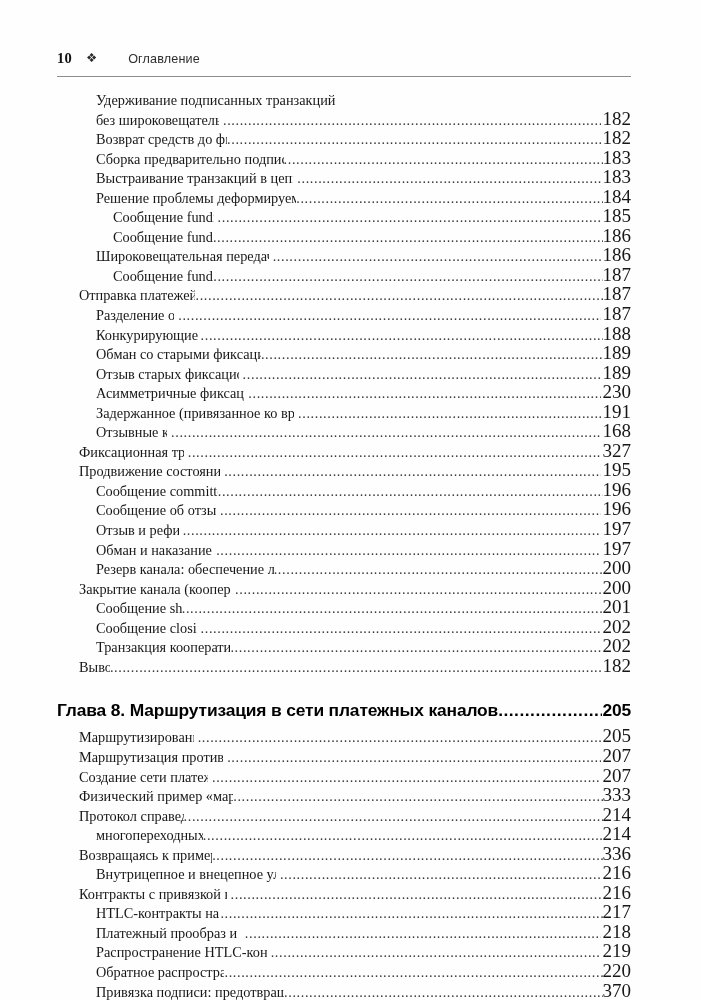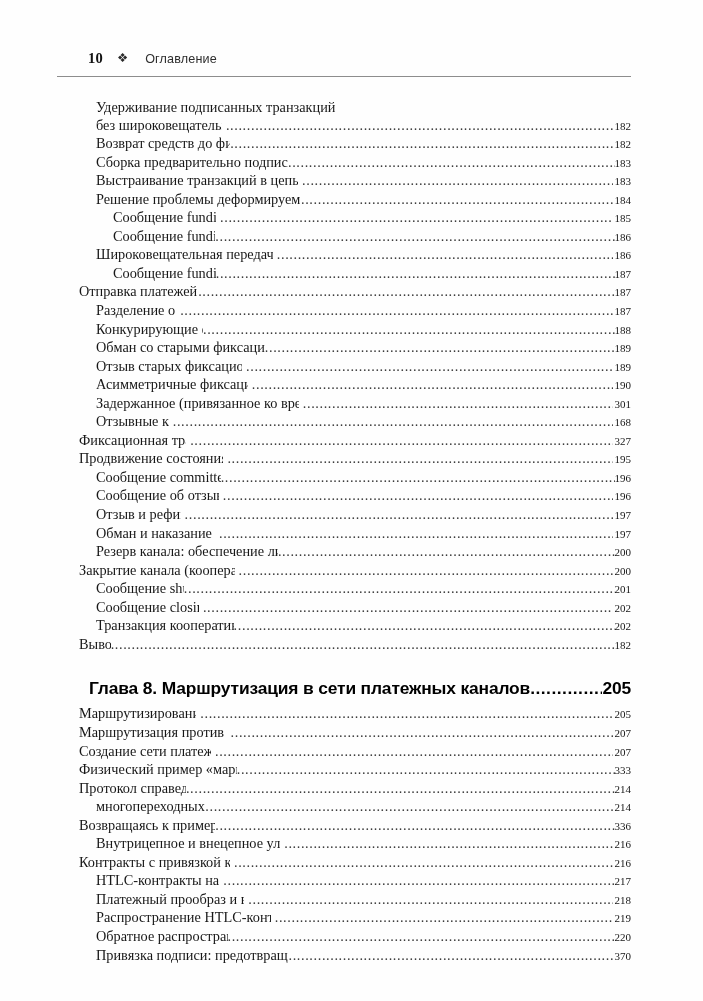--- a/index.html
+++ b/index.html
@@ -33,51 +33,50 @@
     height: 22px;
     display: flex;
     align-items: baseline;
   }
   .folio {
     font-family: "Liberation Serif", "DejaVu Serif", serif;
     font-weight: bold;
     font-size: 14.5px;
     color: #121212;
     letter-spacing: 0.2px;
-    margin-left: 31px;
   }
   .head-orn {
     margin-left: 14px;
     font-size: 12.5px;
     color: #2b2b2b;
     line-height: 1;
     position: relative;
     top: -1px;
   }
   .head-title {
-    margin-left: 17px;
+    margin-left: 31px;
     font-family: "Liberation Sans", "DejaVu Sans", sans-serif;
     font-size: 12.6px;
     color: #2e2e2e;
     letter-spacing: 0.15px;
   }
   .head-rule {
     position: absolute;
     left: 57px;
     top: 76px;
     width: 574px;
     height: 1px;
     background: #8d8d8d;
   }
 
   
   .toc {
     position: absolute;
     left: 57px;
-    top: 99px;
+    top: 92px;
     width: 574px;
   }
 
   .toc-entry {
     position: relative;
     font-size: 14.3px;
     line-height: 17.55px;
     color: #171717;
     white-space: nowrap;
   }
@@ -107,21 +106,21 @@
     letter-spacing: 0.6px;
     margin: 0 0px;
     min-width: 4px;
   }
   .row .leader::before {
     content: "........................................................................................................................................................";
   }
   .row .pageno {
     flex: 0 0 auto;
     text-align: right;
-    font-size: 11px;
+    font-size: 19px;
     color: #171717;
     padding-left: 0px;
   }
 
   
   .wrapline {
     white-space: nowrap;
   }
 
   
@@ -135,21 +134,21 @@
     font-size: 17.4px;
     line-height: 24px;
     color: #000000;
     letter-spacing: -0.15px;
     margin-top: 22px;
     margin-bottom: 5px;
     display: flex;
     align-items: baseline;
     width: 100%;
   }
-  .chapter .title { flex: 0 1 auto; white-space: nowrap; margin-left: 32px; }
+  .chapter .title { flex: 0 1 auto; white-space: nowrap; }
   .chapter .leader {
     flex: 1 1 auto;
     overflow: hidden;
     white-space: nowrap;
     letter-spacing: 0.5px;
     font-size: 17.4px;
   }
   .chapter .leader::before {
     content: "..........................................................................................";
   }
@@ -265,28 +264,28 @@
           <div class="row">
             <span class="title">Отзыв старых фиксационных транзакций</span>
             <span class="leader"></span>
             <span class="pageno">189</span>
           </div>
         </div>
         <div class="toc-entry lvl2 gap">
           <div class="row">
             <span class="title">Асимметричные фиксационные транзакции</span>
             <span class="leader"></span>
-            <span class="pageno">190</span>
+            <span class="pageno">230</span>
           </div>
         </div>
         <div class="toc-entry lvl2 gap">
           <div class="row">
             <span class="title">Задержанное (привязанное ко времени) расходование выхода to_self</span>
             <span class="leader"></span>
-            <span class="pageno">301</span>
+            <span class="pageno">191</span>
           </div>
         </div>
         <div class="toc-entry lvl2 gap">
           <div class="row">
             <span class="title">Отзывные ключи</span>
             <span class="leader"></span>
             <span class="pageno">168</span>
           </div>
         </div>
         <div class="toc-entry lvl1 gap">

